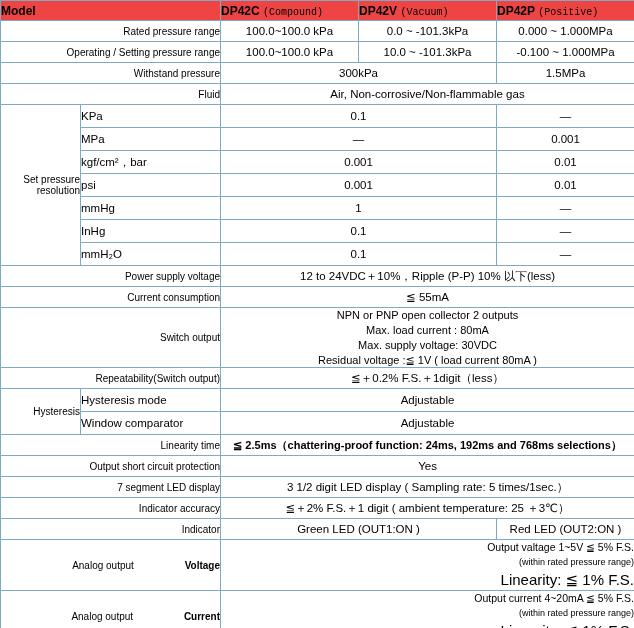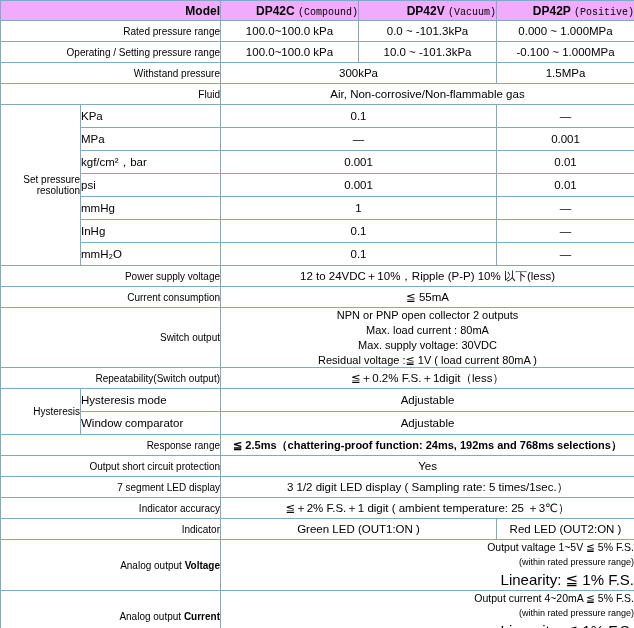--- a/index.html
+++ b/index.html
@@ -15,22 +15,22 @@
     border-collapse:collapse;
     width:634px;
     table-layout:fixed;
   }
   table.spec td, table.spec th{
     border:1px solid #7fa9c4;
     padding:0;
     vertical-align:middle;
   }
   .hdr{
-    background:#f0abfc;
-    text-align:right;
+    background:#ef4444;
+    text-align:left;
     font-weight:bold;
     font-size:12px;
     height:19px;
     margin-left:8px;
   }
   .hdr .sub{font-weight:normal;font-size:10px;font-family:Liberation Mono, monospace;}
   .rowlabel{
     text-align:right;
     padding-left:6px;
     font-size:10px;
@@ -54,21 +54,21 @@
     padding:4px 0;
   }
   .analog-cell{
     text-align:right;
     line-height:1.45;
     padding:4px 0;
   }
   .analog-cell .l1{font-size:10.5px;}
   .analog-cell .l2{font-size:9px;}
   .analog-cell .l3{font-size:15px;}
-  .label-v{font-weight:bold;}
+  .label-v{font-weight:bold;margin-left:48px;}
 </style>
 </head>
 <body>
 
 <table class="spec">
   <colgroup>
     <col style="width:80px">
     <col style="width:140px">
     <col style="width:138px">
     <col style="width:138px">
@@ -186,21 +186,21 @@
     <td rowspan="2" class="rowlabel">Hysteresis</td>
     <td class="sub-label">Hysteresis mode</td>
     <td class="val" colspan="3">Adjustable</td>
   </tr>
   <tr>
     <td class="sub-label">Window comparator</td>
     <td class="val" colspan="3">Adjustable</td>
   </tr>
 
   <tr>
-    <td class="rowlabel" colspan="2">Response range</td>
+    <td class="rowlabel" colspan="2">Linearity time</td>
     <td class="val val-small" colspan="3">≦ 2.5ms（chattering-proof function: 24ms, 192ms and 768ms selections）</td>
   </tr>
 
   <tr>
     <td class="rowlabel" colspan="2">Output short circuit protection</td>
     <td class="val" colspan="3">Yes</td>
   </tr>
 
   <tr>
     <td class="rowlabel" colspan="2">7  segment LED display</td>

